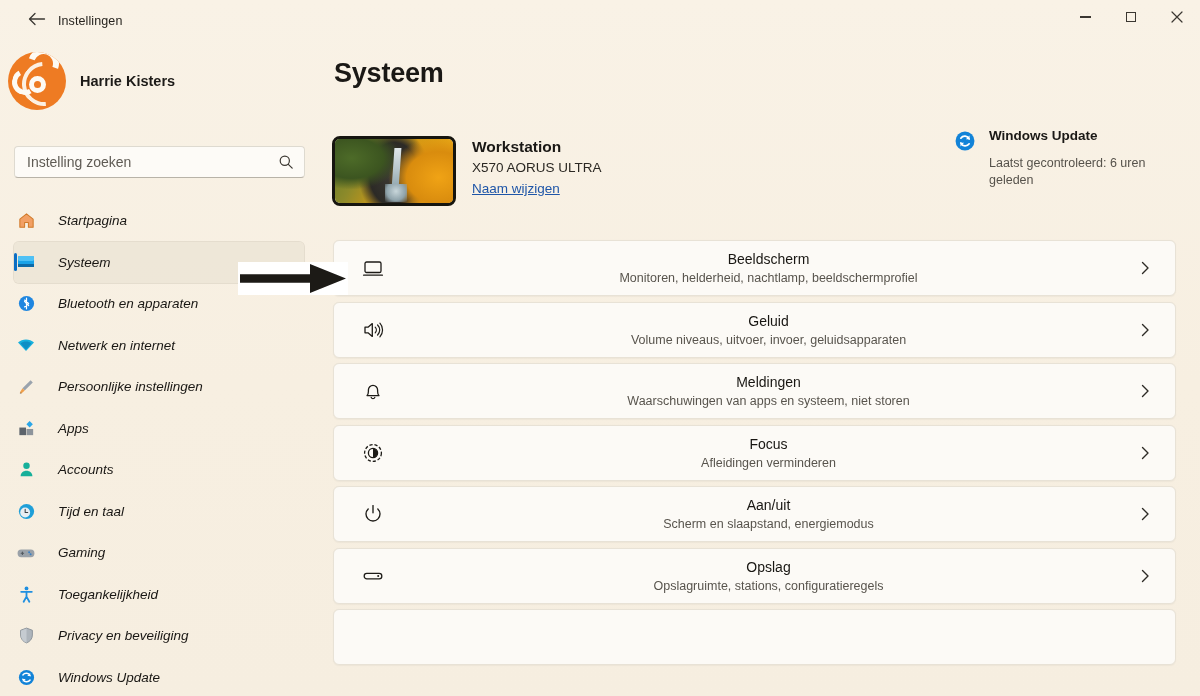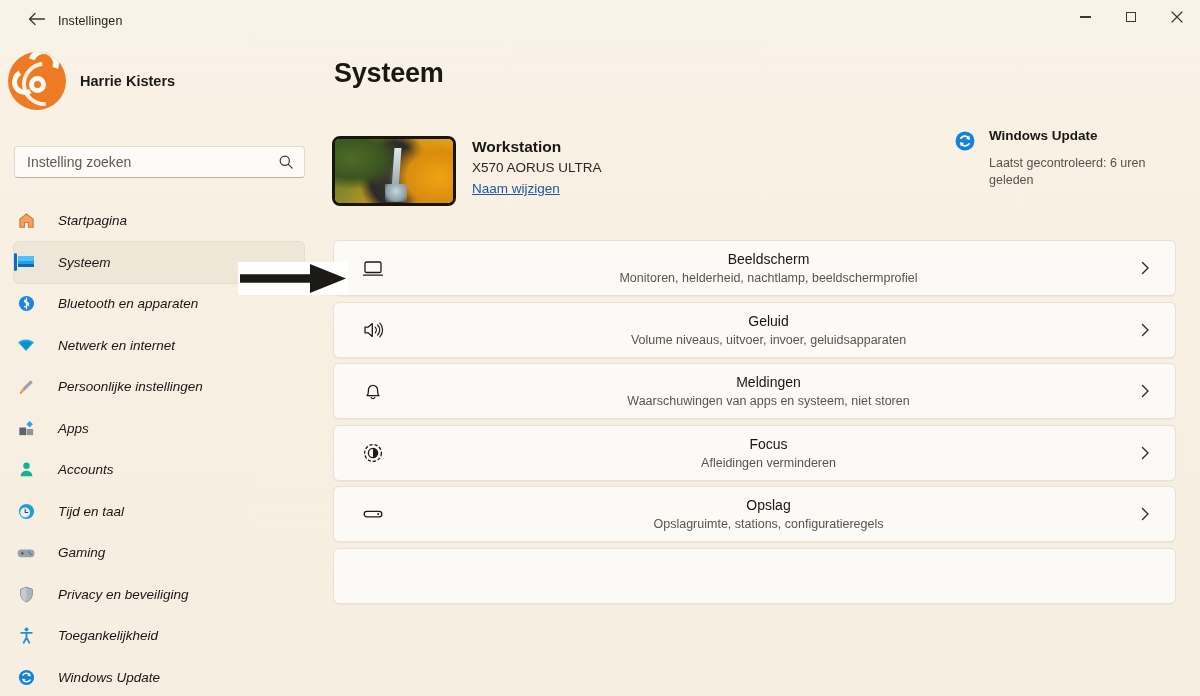--- a/index.html
+++ b/index.html
@@ -374,35 +374,35 @@
             <circle cx="13.1" cy="9.3" r="1" fill="#3a80c4"></circle>
             <circle cx="14.6" cy="11.2" r="1" fill="#3a80c4"></circle>
           </svg>
         </span>
         <span class="nav-label">Gaming</span>
       </div>
 
       <div class="nav-item">
         <span class="nav-ico">
           <svg width="19" height="19" viewBox="0 0 20 20" aria-hidden="true">
+            <circle cx="10" cy="3.6" r="2" fill="#1f8fe0"></circle>
+            <path d="M4.4 7.2h11.2M10 7.2v5m0 0l-3 5.4m3-5.4l3 5.4" stroke="#1f8fe0" stroke-width="1.9" stroke-linecap="round" fill="none"></path>
+          </svg>
+        </span>
+        <span class="nav-label">Toegankelijkheid</span>
+      </div>
+
+      <div class="nav-item">
+        <span class="nav-ico">
+          <svg width="19" height="19" viewBox="0 0 20 20" aria-hidden="true">
             <path d="M10 2.2l6.2 2.3v5c0 4-2.6 7-6.2 8.3C6.4 16.5 3.8 13.5 3.8 9.5v-5L10 2.2z" fill="#aeb5bc" stroke="#8b9299" stroke-width="1"></path>
             <path d="M10 2.6v15c-3.4-1.3-5.8-4.2-5.8-8v-4.7L10 2.6z" fill="#c5cbd1"></path>
           </svg>
         </span>
         <span class="nav-label">Privacy en beveiliging</span>
-      </div>
-
-      <div class="nav-item">
-        <span class="nav-ico">
-          <svg width="19" height="19" viewBox="0 0 20 20" aria-hidden="true">
-            <circle cx="10" cy="3.6" r="2" fill="#1f8fe0"></circle>
-            <path d="M4.4 7.2h11.2M10 7.2v5m0 0l-3 5.4m3-5.4l3 5.4" stroke="#1f8fe0" stroke-width="1.9" stroke-linecap="round" fill="none"></path>
-          </svg>
-        </span>
-        <span class="nav-label">Toegankelijkheid</span>
       </div>
 
       <div class="nav-item">
         <span class="nav-ico">
           <svg width="19" height="19" viewBox="0 0 20 20" aria-hidden="true">
             <circle cx="10" cy="10" r="8" fill="#1283d8"></circle>
             <path d="M13.8 8.2A4.4 4.4 0 006.2 7.4M6.2 11.8a4.4 4.4 0 007.6.8" stroke="#fff" stroke-width="1.5" fill="none" stroke-linecap="round"></path>
             <path d="M13.9 5.2v3.1h-3.1M6.1 14.8v-3.1h3.1" fill="#fff"></path>
           </svg>
         </span>
@@ -511,20 +511,37 @@
           <div class="card-title">Focus</div>
           <div class="card-sub">Afleidingen verminderen</div>
         </div>
         <span class="card-chev">
           <svg width="12" height="14" viewBox="0 0 12 14" fill="none" aria-hidden="true">
               <path d="M3.5 1.5L9 7l-5.5 5.5" stroke="#2d2a25" stroke-width="1.35" stroke-linecap="round" stroke-linejoin="round"></path>
             </svg>
         </span>
       </div>
 
+      <div class="card">
+        <span class="card-ico">
+          <svg width="24" height="24" viewBox="0 0 24 24" fill="none" aria-hidden="true">
+            <path d="M7.2 6.9a7 7 0 109.6 0" stroke="#1d1b17" stroke-width="1.35" stroke-linecap="round"></path>
+            <path d="M12 3.6v7.2" stroke="#1d1b17" stroke-width="1.35" stroke-linecap="round"></path>
+          </svg>
+        </span>
+        <div class="card-text">
+          <div class="card-title">Aan/uit</div>
+          <div class="card-sub">Scherm en slaapstand, energiemodus</div>
+        </div>
+        <span class="card-chev">
+          <svg width="12" height="14" viewBox="0 0 12 14" fill="none" aria-hidden="true">
+              <path d="M3.5 1.5L9 7l-5.5 5.5" stroke="#2d2a25" stroke-width="1.35" stroke-linecap="round" stroke-linejoin="round"></path>
+            </svg>
+        </span>
+      </div>
 
       <div class="card">
         <span class="card-ico">
           <svg width="24" height="24" viewBox="0 0 24 24" fill="none" aria-hidden="true">
             <rect x="3.2" y="9.3" width="17.6" height="5.6" rx="2.6" stroke="#1d1b17" stroke-width="1.3"></rect>
             <circle cx="17.2" cy="12.1" r="1" fill="#1d1b17"></circle>
           </svg>
         </span>
         <div class="card-text">
           <div class="card-title">Opslag</div>

